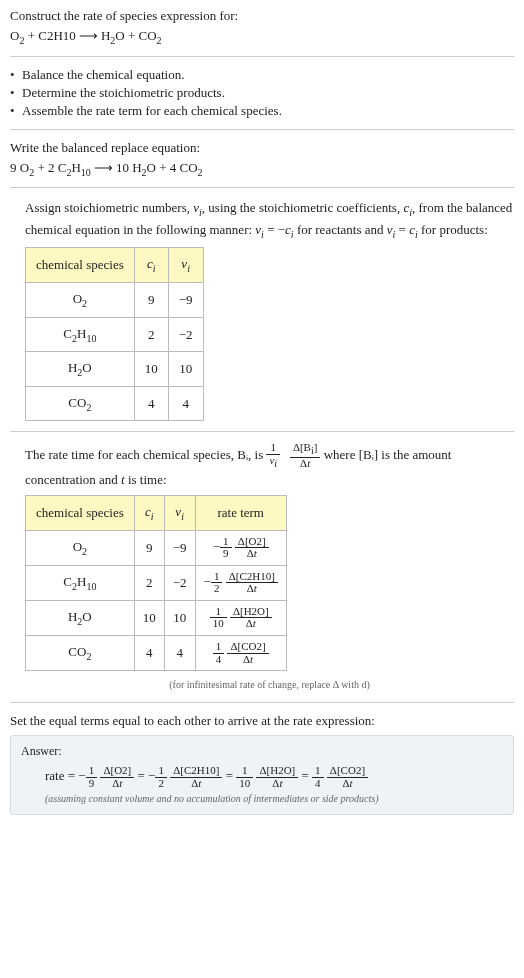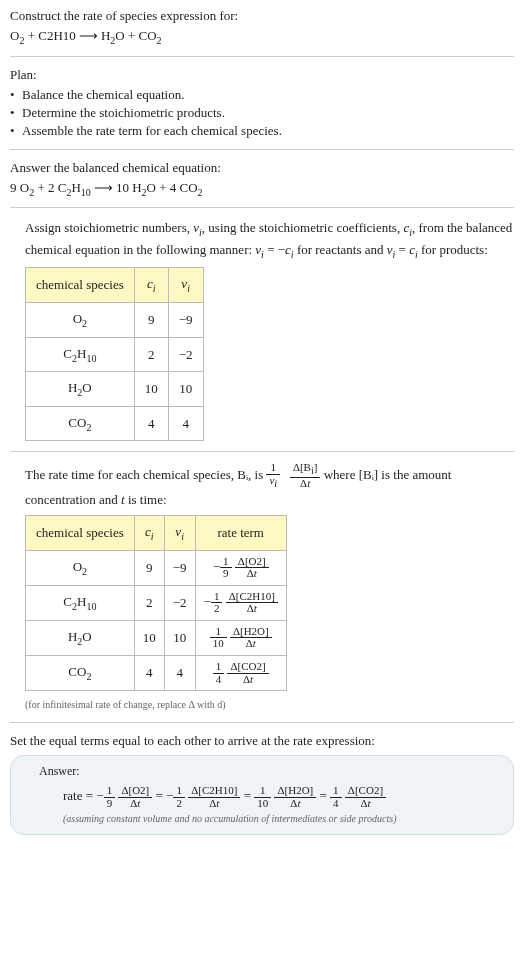--- a/index.html
+++ b/index.html
@@ -33,26 +33,26 @@
 th { background: #fef9c3; }
 .frac {
   display: inline-block;
   vertical-align: middle;
   text-align: center;
   font-size: 11px;
   line-height: 1.05;
 }
 .frac .num { display:block; border-bottom:1px solid #222; padding:0 3px; }
 .frac .den { display:block; padding:0 3px; }
-.small-note { font-size: 10px; color: #666; margin-top:3px; }
+.small-note { font-size: 10px; color: #666; margin-top:3px;text-align:center; }
 .answer-box {
   background: #eef3f6;
   border: 1px solid #d5dde3;
-  border-radius: 14px;
-  padding: 8px 10px 10px 28px;
+  border-radius: 3px;
+  padding: 8px 10px 10px 10px;
   margin-top: 6px;
 }
 .answer-label { font-size: 12px; margin-bottom:6px; }
 .answer-rate { padding-left: 24px; font-size: 13px; }
 .answer-note { font-size: 10px; color: #666; padding-left:24px; margin-top:4px;font-style:italic; }
 .ital { font-style: italic; }
 .nowrap { white-space: nowrap; }
 .tbl-rate td { padding: 5px 8px; }
 .text-block { line-height: 1.5; margin-left: 15px; }
 </style>
@@ -61,31 +61,30 @@
 
 <div class="section">
   <div>Construct the rate of species expression for:</div>
   <div class="eq-line">
     O<sub>2</sub> + C2H10&nbsp;<span class="arrow">⟶</span>&nbsp;H<sub>2</sub>O + CO<sub>2</sub>
   </div>
 </div>
 <hr>
 
 <div class="section">
-  <div>Plan:</div>
   <div class="plan-list">
     <div class="plan-item"><span class="bullet">•</span><span>Balance the chemical equation.</span></div>
     <div class="plan-item"><span class="bullet">•</span><span>Determine the stoichiometric products.</span></div>
     <div class="plan-item"><span class="bullet">•</span><span>Assemble the rate term for each chemical species.</span></div>
   </div>
 </div>
 <hr>
 
 <div class="section">
-  <div>Answer the balanced chemical equation:</div>
+  <div>Write the balanced replace equation:</div>
   <div class="eq-line">
     9 O<sub>2</sub> + 2 C<sub>2</sub>H<sub>10</sub>&nbsp;<span class="arrow">⟶</span>&nbsp;10 H<sub>2</sub>O + 4 CO<sub>2</sub>
   </div>
 </div>
 <hr>
 
 <div class="section text-block">
   <div>
     Assign stoichiometric numbers, <span class="ital">ν<sub>i</sub></span>, using the stoichiometric coefficients, <span class="ital">c<sub>i</sub></span>, from the balanced chemical equation in the following manner: <span class="ital">ν<sub>i</sub></span> = −<span class="ital">c<sub>i</sub></span> for reactants and <span class="ital">ν<sub>i</sub></span> = <span class="ital">c<sub>i</sub></span> for products:
   </div>

